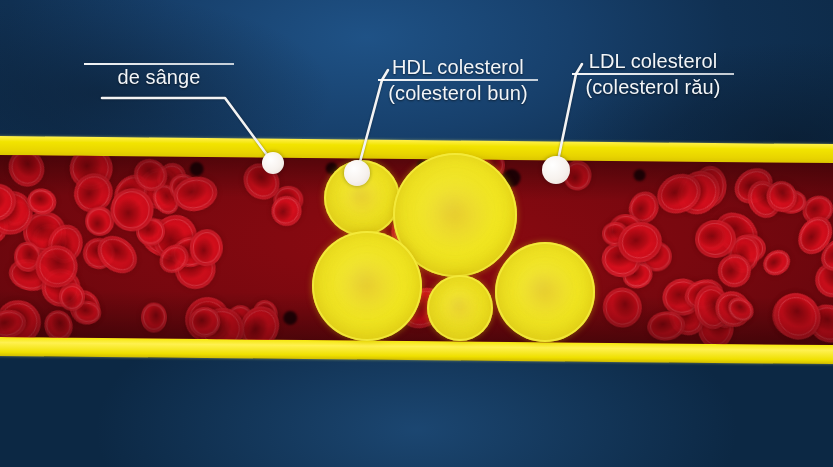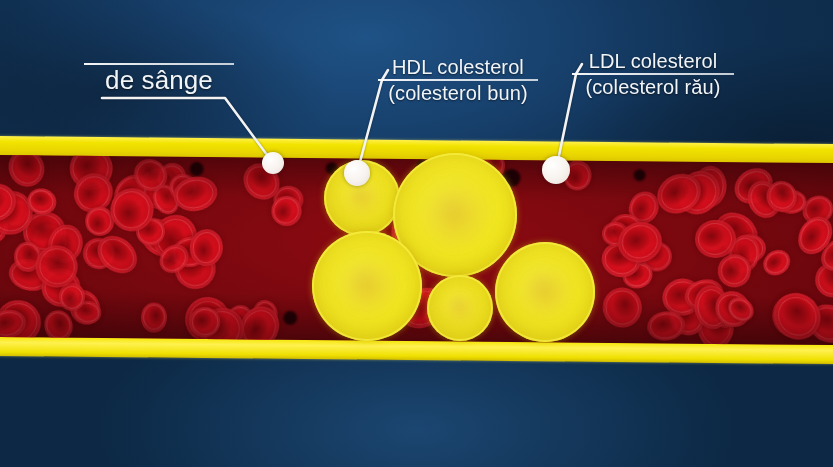--- a/index.html
+++ b/index.html
@@ -61,21 +61,21 @@
   .lead{position:absolute;stroke:#f3f3f3;stroke-width:2.6;fill:none;
     stroke-linecap:round;stroke-linejoin:round;filter:drop-shadow(0 0 1px rgba(0,0,0,.35));}
   .callout{position:absolute;color:#f2f5f8;text-align:center;line-height:1.12;
     text-shadow:0 1px 2px rgba(0,0,0,.55);letter-spacing:.1px;}
   .callout .l1{font-size:20px;display:block;}
   .callout .l2{font-size:20px;display:block;}
   .rule{height:1.6px;background:linear-gradient(90deg,rgba(255,255,255,.95),rgba(255,255,255,.75));
     margin:1px 0 1px 0;}
   #c-vas{left:84px;top:62px;width:150px;}
   #c-vas .l1{font-size:26px;}
-  #c-vas .l2{font-size:26px;}
+  #c-vas .l2{font-size:20px;}
   #c-hdl{left:378px;top:56px;width:160px;}
   #c-ldl{left:572px;top:50px;width:162px;}
 </style>
 </head>
 <body>
 
 <div id="stage">
 
   <div class="bg-sheen"></div>
 

